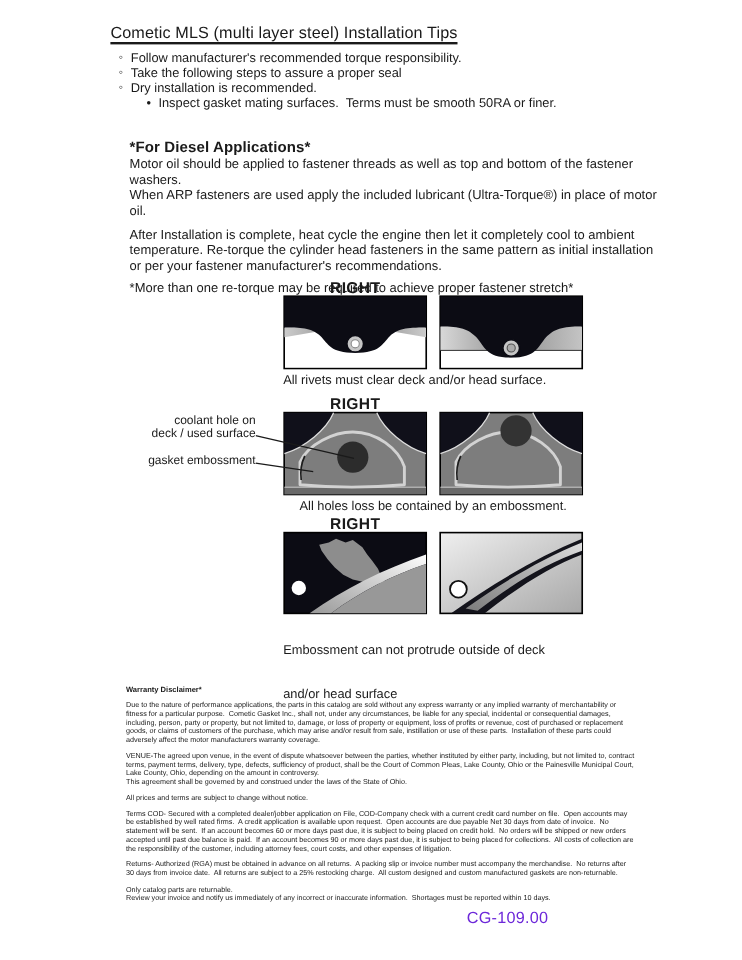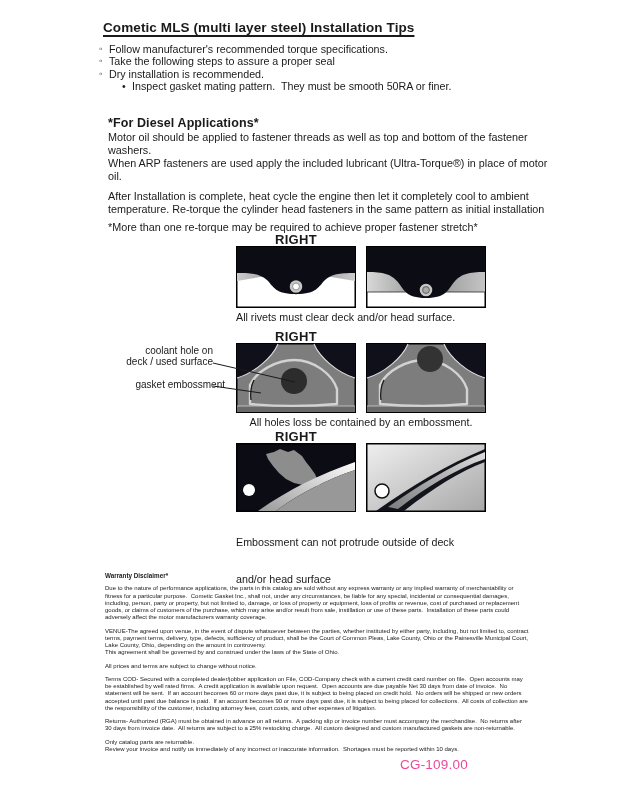--- a/index.html
+++ b/index.html
@@ -1,21 +1,21 @@
 <!DOCTYPE html>
 <html><head>
 <meta charset="utf-8">
 <style>
   html,body{margin:0;padding:0;background:#ffffff;}
   .page{position:relative;width:618px;height:800px;background:#ffffff;overflow:hidden;
         font-family:"Liberation Sans",sans-serif;color:#1a1a1a;}
   .abs{position:absolute;}
 
   
-  #title{left:103px;top:20px;font-size:13.5px;font-weight:bold;
+  #title{left:92px;top:20px;font-size:13.5px;font-weight:normal;
          text-decoration:underline;text-decoration-thickness:1.5px;text-underline-offset:3px;
          letter-spacing:.1px;}
 
   
   #bullets{left:99px;top:43px;width:460px;}
   .bullet{position:relative;padding-left:10px;font-size:10.7px;line-height:12.4px;white-space:pre-wrap;}
   .bullet::before{content:"\25E6";position:absolute;left:0;top:0;font-size:10px;}
   .bullet.sub{margin-left:23px;}
   .bullet.sub::before{content:"\2022";font-size:10.7px;}
 
@@ -35,57 +35,58 @@
   .dg-panels svg{display:block;}
   .dg-panels svg + svg{margin-left:10px;}
   .dg-caption{font-size:10.7px;line-height:12.5px;margin-top:3px;white-space:nowrap;}
   .dg-caption.centered{width:250px;display:flex;justify-content:center;}
   #diagram1{left:236px;top:232px;}
   #diagram2{left:115px;top:329px;width:380px;}
   #diagram2-inner{position:absolute;left:121px;top:0;}
   #diagram3{left:236px;top:429px;}
   .ptr-label{position:absolute;width:98px;text-align:right;font-size:10px;line-height:10.5px;}
   #label-coolant{left:0;top:17px;}
-  #label-embossment{left:12px;top:51px;}
+  #label-embossment{left:0;top:51px;}
   #ptr-overlay{position:absolute;left:98px;top:20px;pointer-events:none;}
   #d3-caption{margin-top:3px;}
   #d3-caption div{font-size:10.7px;line-height:12.5px;white-space:nowrap;margin-top:24px;}
 
   
   #warranty{left:105px;top:572px;width:424px;}
   #warranty-heading{font-size:6.3px;font-weight:bold;line-height:7.4px;}
   .wpara{font-size:6px;line-height:7.25px;margin-top:6px;white-space:pre-wrap;}
   .wpara.nogap{margin-top:0;}
 
   
-  #footer-code{left:400px;top:757px;font-size:13.5px;color:#ec4899;letter-spacing:.2px;}
+  #footer-code{left:389px;top:757px;font-size:13.5px;color:#6d28d9;letter-spacing:.2px;}
 </style>
 </head>
 <body>
 
 <div class="page">
 
   <div class="abs" id="title">Cometic MLS (multi layer steel) Installation Tips</div>
 
   <div class="abs" id="bullets">
-    <div class="bullet">Follow manufacturer's recommended torque specifications.</div>
+    <div class="bullet">Follow manufacturer's recommended torque responsibility.</div>
     <div class="bullet">Take the following steps to assure a proper seal</div>
     <div class="bullet">Dry installation is recommended.</div>
-    <div class="bullet sub">Inspect gasket mating pattern.  They must be smooth 50RA or finer.</div>
+    <div class="bullet sub">Inspect gasket mating surfaces.  Terms must be smooth 50RA or finer.</div>
   </div>
 
   <div class="abs" id="diesel">
     <div id="diesel-heading">*For Diesel Applications*</div>
     <div class="para first">
       <div class="pline">Motor oil should be applied to fastener threads as well as top and bottom of the fastener washers.</div>
       <div class="pline">When ARP fasteners are used apply the included lubricant (Ultra-Torque®) in place of motor oil.</div>
     </div>
     <div class="para">
       <div class="pline">After Installation is complete, heat cycle the engine then let it completely cool to ambient</div>
       <div class="pline">temperature. Re-torque the cylinder head fasteners in the same pattern as initial installation</div>
+      <div class="pline">or per your fastener manufacturer's recommendations.</div>
     </div>
     <div class="para note pline">*More than one re-torque may be required to achieve proper fastener stretch*</div>
   </div>
 
   <div class="abs" id="diagram1">
     <div class="dg-titles">
       <span>RIGHT</span>
       <span>WRONG</span>
     </div>
     <div class="dg-panels">

